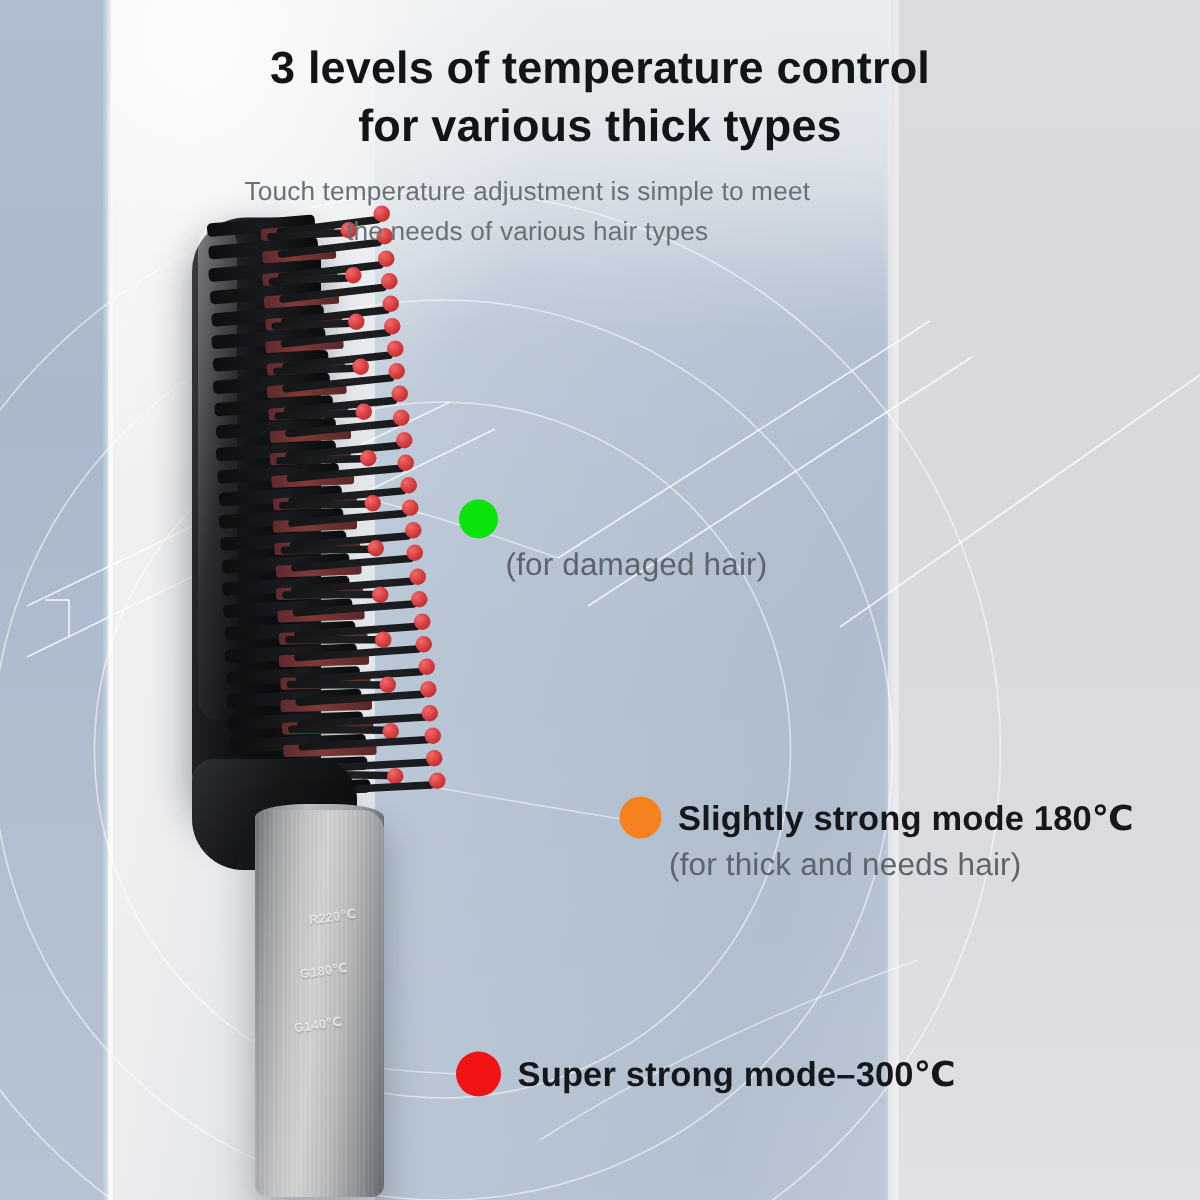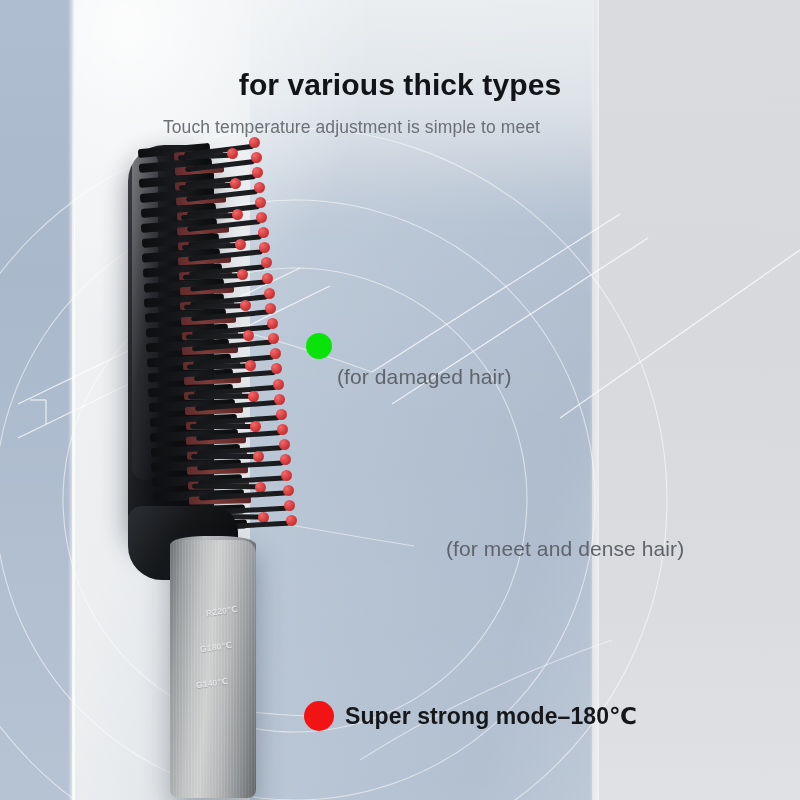--- a/index.html
+++ b/index.html
@@ -278,34 +278,40 @@
     <div class="handle-top"></div>
     <div class="handle"></div>
     <div class="handle-grain"></div>
 
     <div class="mark" id="mk0" style="left:96px;top:466px;">R220℃</div>
     <div class="mark" id="mk1" style="left:90px;top:502px;">G180℃</div>
     <div class="mark" id="mk2" style="left:86px;top:538px;">G140℃</div>
 
   </div>
 
+  <div class="heading l1">3 levels of temperature control</div>
   <div class="heading l2">for various thick types</div>
   <div class="subtitle s1">Touch temperature adjustment is simple to meet</div>
+  <div class="subtitle s2">the needs of various hair types</div>
 
   <div class="callout" id="co1">
     <div class="row">
       <span class="dot green"></span>
     </div>
     <div class="c-sub">(for damaged hair)</div>
   </div>
 
   <div class="callout" id="co2">
-    <div class="c-sub">(for meet and dense hair)</div>
+    <div class="row">
+      <span class="dot orange"></span>
+      <span class="c-title">Slightly strong mode 180℃</span>
+    </div>
+    <div class="c-sub">(for thick and needs hair)</div>
   </div>
 
   <div class="callout" id="co3">
     <div class="row">
       <span class="dot red"></span>
-      <span class="c-title">Super strong mode–180℃</span>
+      <span class="c-title">Super strong mode–300℃</span>
     </div>
   </div>
 
 </div>
 
 </body></html>

